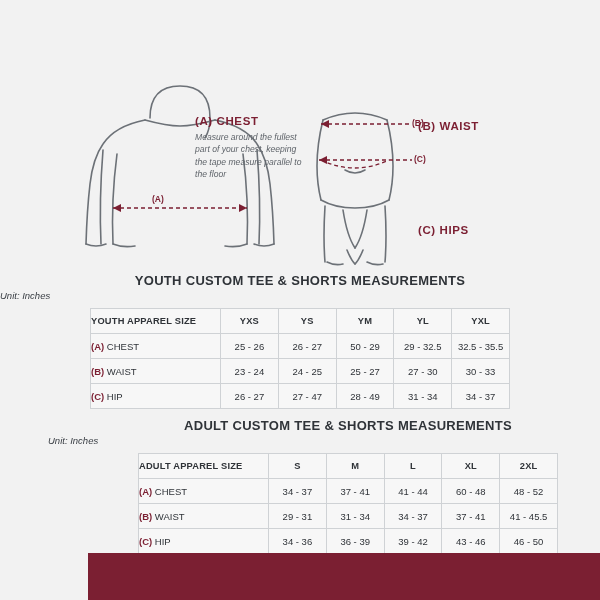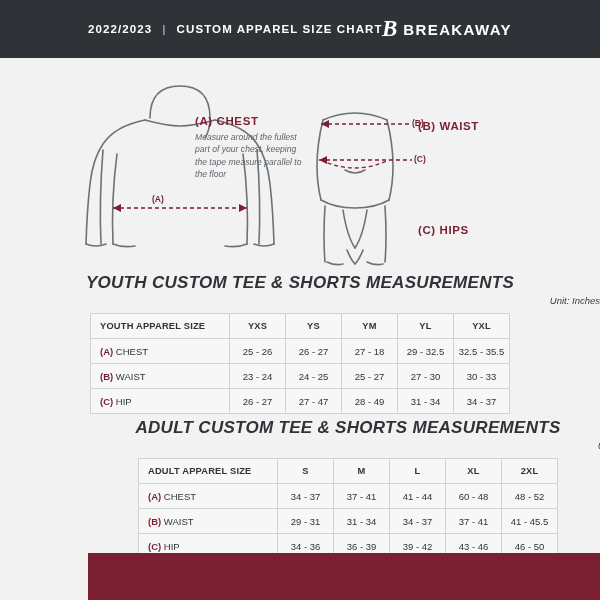--- a/index.html
+++ b/index.html
@@ -67,63 +67,51 @@
     color:#5f646a;font-size:8.6px;font-style:italic;line-height:1.45;
   }
   .note-a{left:195px;top:57px;width:110px;}
   .note-b{left:418px;top:62px;width:112px;}
   .note-c{left:418px;top:166px;width:112px;}
   .tag{
     position:absolute;color:#7b1f32;font-size:8.5px;font-weight:bold;
   }
   
   .tbl-title{
-    text-align:center;color:#2f3338;font-size:17px;font-weight:bold;
+    text-align:center;color:#2f3338;font-size:13px;font-weight:bold;
     letter-spacing:.3px;
-    font-style:italic;
   }
   .tbl-sub{
-    text-align:right;color:#3a3f45;font-size:9.5px;font-style:italic;
+    text-align:left;color:#3a3f45;font-size:9.5px;font-style:italic;
     margin-top:2px;margin-bottom:7px;
   }
   table{
     border-collapse:collapse;width:420px;margin:0 auto;background:#f7f7f7;
     table-layout:fixed;
   }
   table td,table th{
     border:1px solid #cfd2d5;height:22px;text-align:center;
     font-size:9.5px;color:#2f3338;font-weight:normal;
   }
   table th.first,table td.first{
-    text-align:left;padding-left:9px;width:128px;
+    text-align:left;padding-left:0;width:128px;
   }
   table th{font-weight:bold;font-size:9.3px;letter-spacing:.2px;}
   table th.first{font-weight:bold;}
   .lbl-code{color:#7b1f32;font-weight:bold;}
   .sect1{position:absolute;left:0;top:215px;width:600px;}
   .sect2{position:absolute;left:0;top:360px;width:600px;margin-left:48px;}
 </style>
 </head>
 <body>
 
 <div class="page">
 
   <div class="watermark">B</div>
 
-  <div class="header">
-    <div class="header-left">
-      <span>2022/2023</span>
-      <span class="header-sep">|</span>
-      <span>CUSTOM APPAREL SIZE CHART</span>
-    </div>
-    <div class="brand">
-      <span class="brand-mark">B</span>
-      <span class="brand-name">BREAKAWAY</span>
-    </div>
-  </div>
 
   <div class="content">
 
     <div class="illus">
       <svg width="450" height="215" viewBox="0 0 450 215">
         <g fill="none" stroke="#6c7177" stroke-width="1.6" stroke-linecap="round">
 
           <path d="M75 60 q0 -32 30 -32 q30 0 30 32 q0 12 -5 20"></path>
           <path d="M70 62 q22 6 35 6 q13 0 35 -6"></path>
           <path d="M70 62 q-30 6 -42 24 q-10 14 -13 40 q-3 26 -4 60"></path>
@@ -202,21 +190,21 @@
           </tr>
         </thead>
         <tbody>
           <tr>
             <td class="first">
               <span class="lbl-code">(A)</span>
               <span>CHEST</span>
             </td>
             <td>25 - 26</td>
             <td>26 - 27</td>
-            <td>27 - 18</td>
+            <td>50 - 29</td>
             <td>29 - 32.5</td>
             <td>32.5 - 35.5</td>
           </tr>
           <tr>
             <td class="first">
               <span class="lbl-code">(B)</span>
               <span>WAIST</span>
             </td>
             <td>23 - 24</td>
             <td>24 - 25</td>

